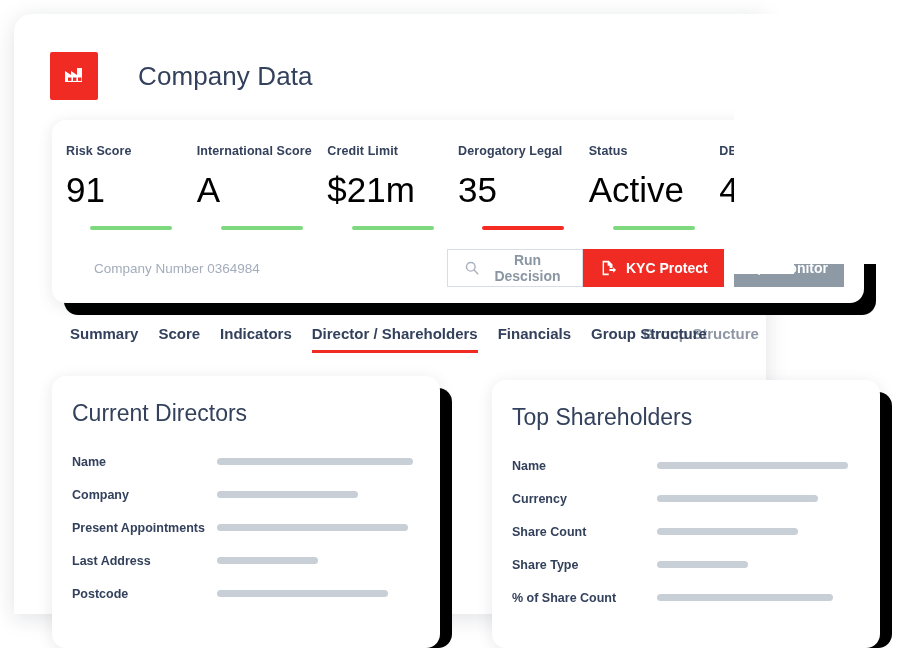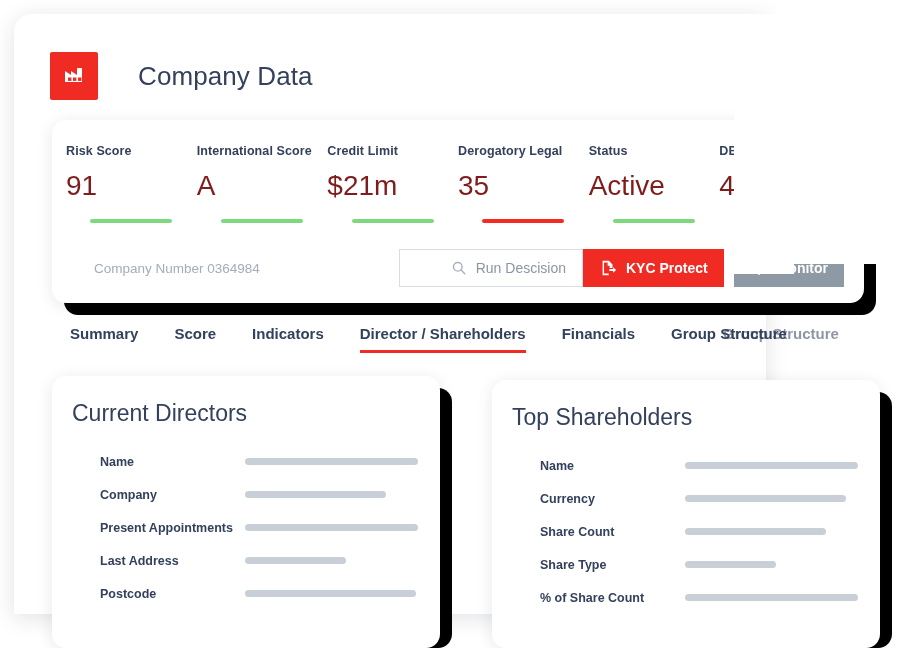--- a/index.html
+++ b/index.html
@@ -125,22 +125,22 @@
   .metric {
     flex: 1;
   }
   .metric-label {
     font-size: 12.5px;
     font-weight: bold;
     color: #33415c;
     letter-spacing: 0.1px;
   }
   .metric-value {
-    font-size: 28px;
-    color: #7f1d1d;
+    font-size: 35px;
+    color: #000000;
     margin-top: 14px;
     line-height: 1;
   }
   .metric-bar {
     width: 82px;
     height: 4px;
     border-radius: 2px;
     margin: 19px auto 0 auto;
   }
 
@@ -167,22 +167,23 @@
     padding: 0 16px;
     font-size: 14px;
     box-sizing: border-box;
     border: 0;
     cursor: pointer;
   }
   .btn-outline {
     background: #ffffff;
     border: 1px solid #d8dde5;
     color: #8b96a3;
-    width: 184px;
+    width: 136px;
     justify-content: flex-end;
+    font-weight: bold;
   }
   .btn-red {
     background: #ef2b24;
     color: #ffffff;
     margin-left: 0;
     font-weight: bold;
   }
   .btn-gray {
     background: #8e99a6;
     color: #ffffff;
@@ -190,21 +191,21 @@
     font-weight: bold;
   }
 
   
   .tabs {
     position: absolute;
     left: 70px;
     top: 325px;
     display: flex;
     align-items: flex-end;
-    gap: 36px;
+    gap: 20px;
     z-index: 6;
   }
   .tab {
     font-size: 15px;
     font-weight: bold;
     color: #33415c;
     padding-bottom: 11px;
     position: relative;
     white-space: nowrap;
     cursor: pointer;
@@ -256,21 +257,20 @@
     color: #33415c;
     padding: 24px 0 0 20px;
   }
   .panel-rows {
     padding: 18px 22px 0 20px;
   }
   .prow {
     display: flex;
     align-items: center;
     height: 33px;
-    margin-left: 28px;
   }
   .prow-label {
     font-size: 12.5px;
     font-weight: bold;
     color: #33415c;
     width: 145px;
     flex-shrink: 0;
   }
   .prow-bar {
     height: 7px;

